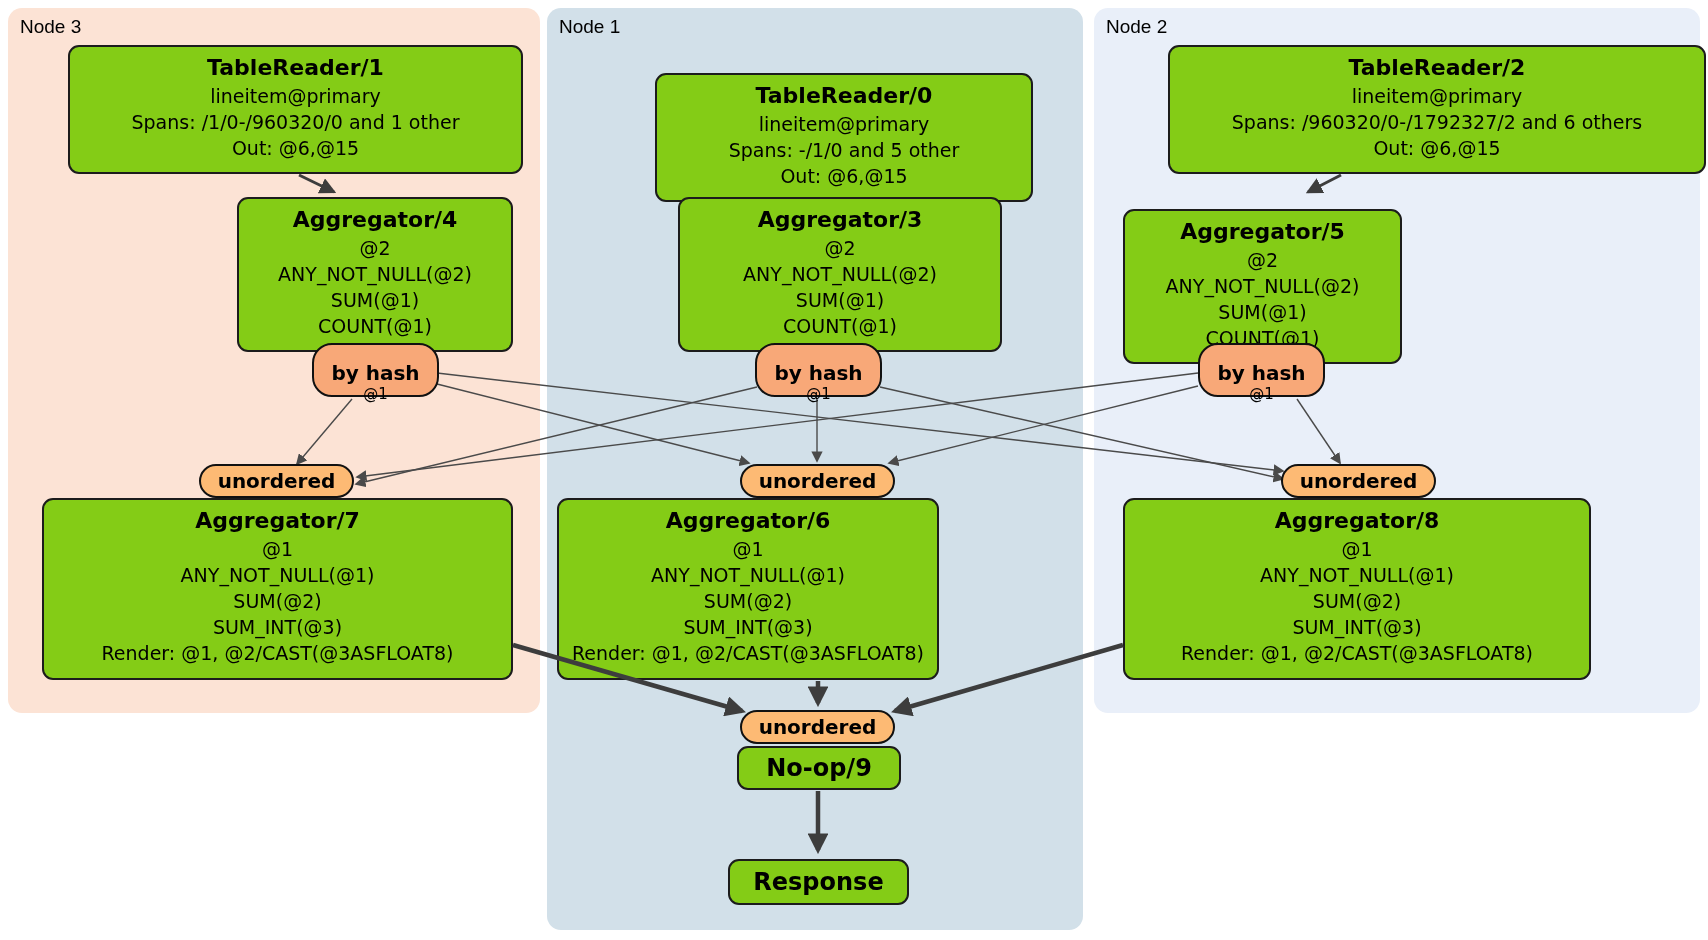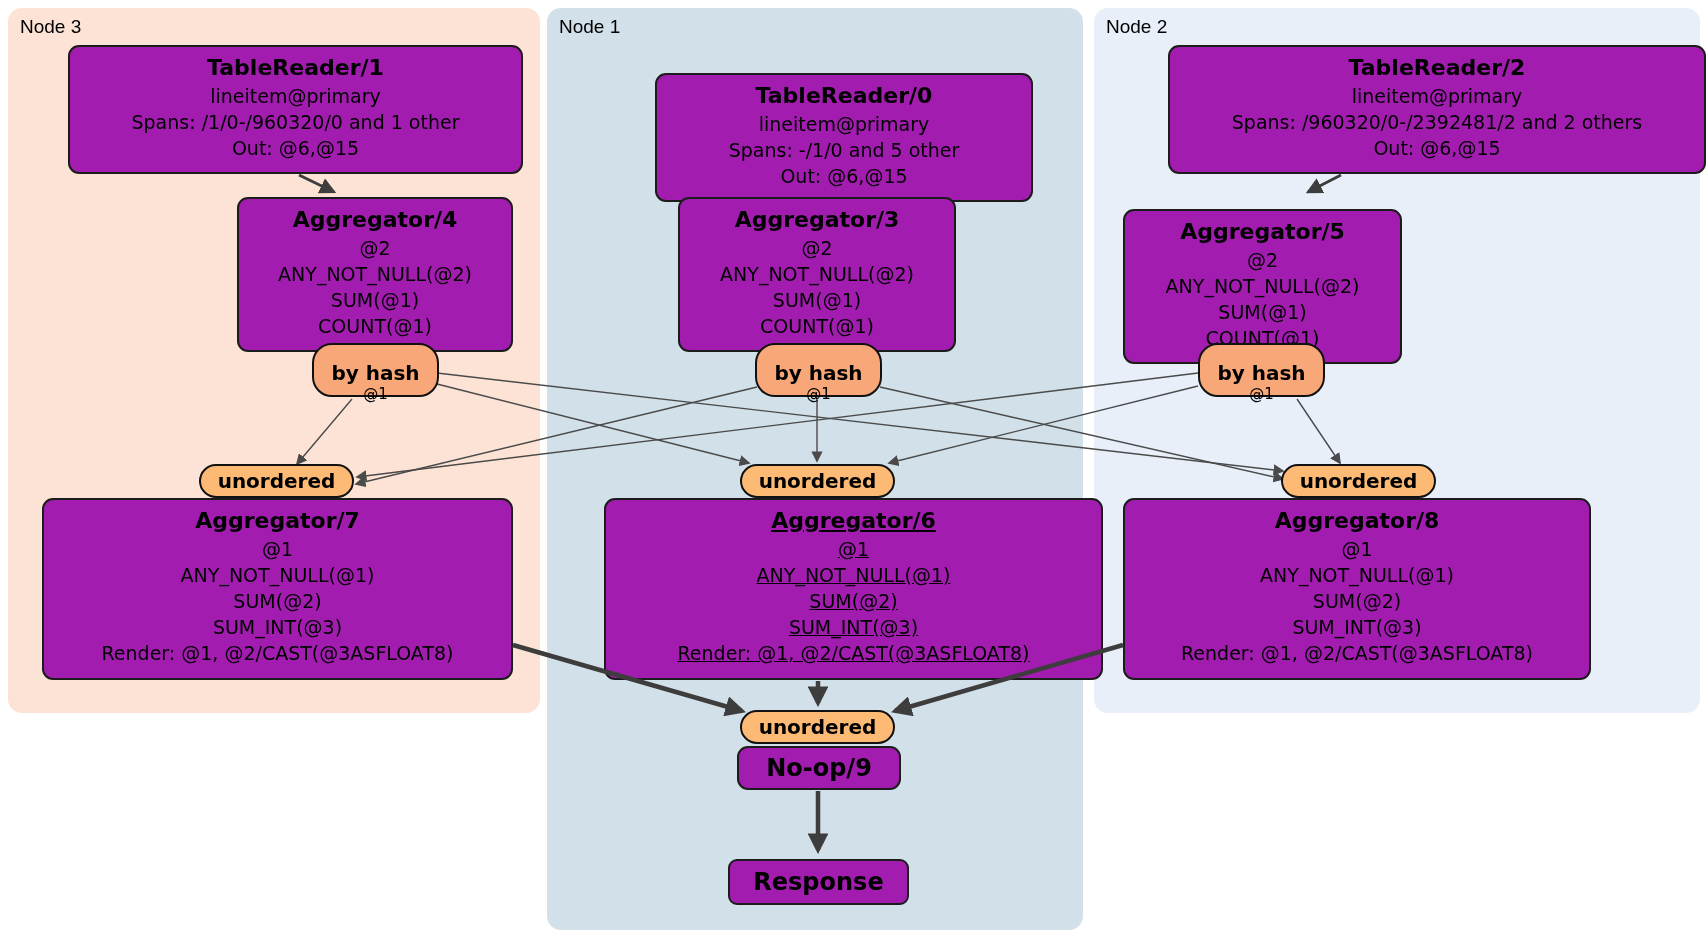--- a/index.html
+++ b/index.html
@@ -13,36 +13,36 @@
   .panel-node1{left:547px;top:8px;width:536px;height:922px;background:#d2e0e9;}
   .panel-node2{left:1094px;top:8px;width:606px;height:705px;background:#e9eff9;}
   .panel-label{position:absolute;top:8px;left:12px;font-size:19px;
                font-family:"Liberation Sans",sans-serif;color:#000;}
 
   
   svg.edges{position:absolute;left:0;top:0;z-index:1;}
   svg.edges.over{z-index:4;pointer-events:none;}
 
   
-  .pbox{position:absolute;background:#a21caf;border:2px solid #1c1c1c;border-radius:11px;
+  .pbox{position:absolute;background:#84cc16;border:2px solid #1c1c1c;border-radius:11px;
         box-sizing:border-box;text-align:center;padding-top:6px;z-index:2;}
   .pbox .title{font-weight:bold;font-size:22px;line-height:30px;}
   .pbox .line{font-size:19px;line-height:26px;}
   .pbox-tr1{left:68px;top:45px;width:455px;height:129px;}
   .pbox-tr0{left:655px;top:45px;width:378px;height:129px;margin-top:28px;}
   .pbox-tr2{left:1124px;top:45px;width:538px;height:129px;margin-left:44px;}
   .pbox-agg4{left:237px;top:197px;width:276px;height:155px;}
-  .pbox-agg3{left:678px;top:197px;width:278px;height:155px;}
+  .pbox-agg3{left:678px;top:197px;width:324px;height:155px;}
   .pbox-agg5{left:1123px;top:197px;width:279px;height:155px;margin-top:12px;}
   .pbox-agg7{left:42px;top:498px;width:471px;height:182px;}
-  .pbox-agg6{left:604px;top:498px;width:499px;height:182px;text-decoration:underline;}
+  .pbox-agg6{left:557px;top:498px;width:382px;height:182px;}
   .pbox-agg8{left:1123px;top:498px;width:468px;height:182px;}
   .pbox-noop{left:737px;top:746px;width:164px;height:44px;padding-top:0;z-index:3;}
   .pbox-noop .title{line-height:40px;font-size:24px;}
-  .pbox-resp{left:728px;top:859px;width:181px;height:46px;padding-top:0;z-index:2;border-radius:9px;}
+  .pbox-resp{left:728px;top:859px;width:181px;height:46px;padding-top:0;z-index:2;}
   .pbox-resp .title{line-height:42px;font-size:24px;}
 
   
   .hash-pill{position:absolute;width:127px;height:54px;background:#f8a878;
              border:2px solid #111;border-radius:20px;box-sizing:border-box;
              text-align:center;z-index:3;padding-top:16px;}
   .hash-pill .hp-label{font-weight:bold;font-size:20px;line-height:24px;}
   .hash-pill .hp-sub{font-size:15px;line-height:18px;}
   .hash-4{left:312px;top:343px;}
   .hash-3{left:755px;top:343px;}
@@ -110,21 +110,21 @@
   </div>
   <div class="pbox pbox-tr0">
     <div class="title">TableReader/0</div>
     <div class="line">lineitem@primary</div>
     <div class="line">Spans: -/1/0 and 5 other</div>
     <div class="line">Out: @6,@15</div>
   </div>
   <div class="pbox pbox-tr2">
     <div class="title">TableReader/2</div>
     <div class="line">lineitem@primary</div>
-    <div class="line">Spans: /960320/0-/2392481/2 and 2 others</div>
+    <div class="line">Spans: /960320/0-/1792327/2 and 6 others</div>
     <div class="line">Out: @6,@15</div>
   </div>
 
   <div class="pbox pbox-agg4">
     <div class="title">Aggregator/4</div>
     <div class="line">@2</div>
     <div class="line">ANY_NOT_NULL(@2)</div>
     <div class="line">SUM(@1)</div>
     <div class="line">COUNT(@1)</div>
   </div>

